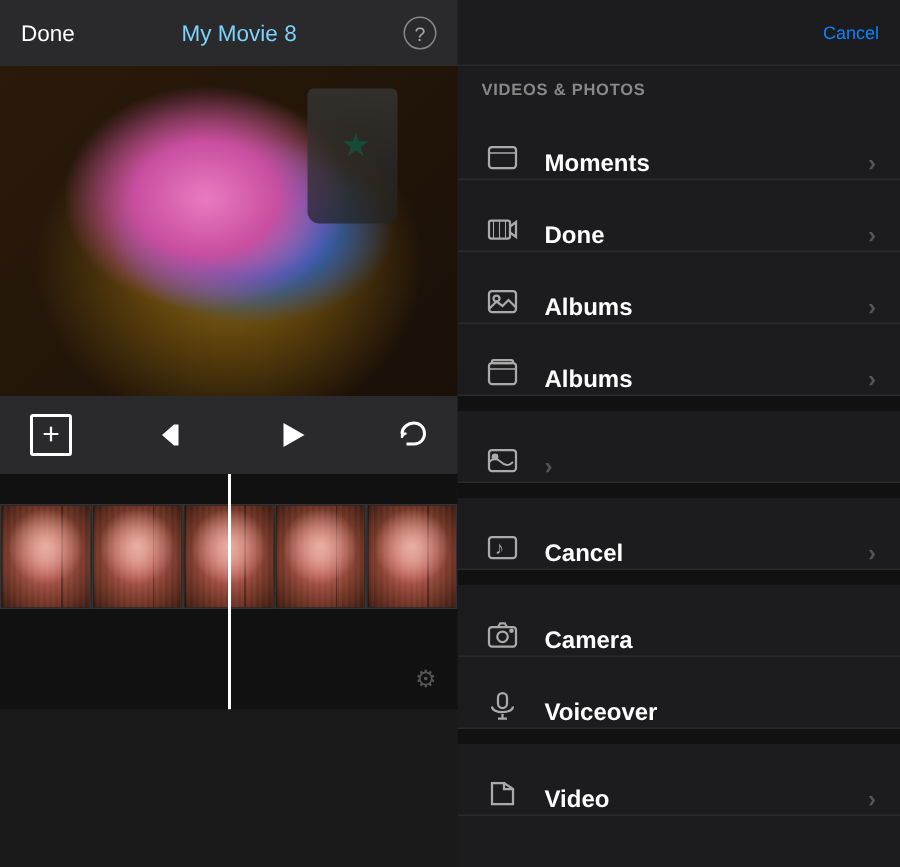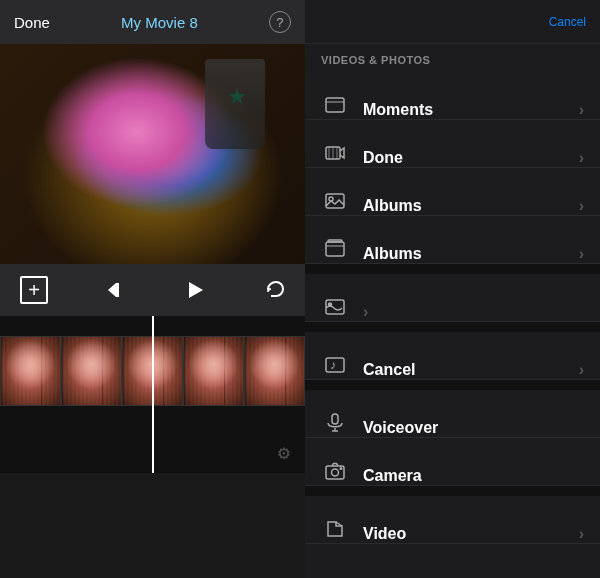--- a/index.html
+++ b/index.html
@@ -404,41 +404,41 @@
       </div>
       <span class="menu-label">Cancel</span>
       <span class="menu-chevron">›</span>
     </div>
 
     <div class="menu-divider"></div>
 
     <div class="menu-item">
       <div class="menu-icon">
         <svg viewBox="0 0 22 22" fill="none" stroke="#aaa" stroke-width="1.5">
+          <rect x="2" y="6" width="18" height="13" rx="2"></rect>
+          <circle cx="11" cy="12.5" r="3.5"></circle>
+          <path d="M8 6 L9.5 3.5 L12.5 3.5 L14 6"></path>
+          <circle cx="17" cy="8.5" r="0.8" fill="#aaa"></circle>
+        </svg>
+      </div>
+      <span class="menu-label">Camera</span>
+    </div>
+
+    <div class="menu-item">
+      <div class="menu-icon">
+        <svg viewBox="0 0 22 22" fill="none" stroke="#aaa" stroke-width="1.5">
           <rect x="8" y="2" width="6" height="10" rx="3"></rect>
           <path d="M4 11 C4 16 18 16 18 11"></path>
           <line x1="11" y1="16" x2="11" y2="19"></line>
           <line x1="8" y1="19" x2="14" y2="19"></line>
         </svg>
       </div>
       <span class="menu-label">Voiceover</span>
     </div>
 
-    <div class="menu-item">
-      <div class="menu-icon">
-        <svg viewBox="0 0 22 22" fill="none" stroke="#aaa" stroke-width="1.5">
-          <rect x="2" y="6" width="18" height="13" rx="2"></rect>
-          <circle cx="11" cy="12.5" r="3.5"></circle>
-          <path d="M8 6 L9.5 3.5 L12.5 3.5 L14 6"></path>
-          <circle cx="17" cy="8.5" r="0.8" fill="#aaa"></circle>
-        </svg>
-      </div>
-      <span class="menu-label">Camera</span>
-    </div>
-
     <div class="menu-divider"></div>
 
     <div class="menu-item">
       <div class="menu-icon">
         <svg viewBox="0 0 22 22" fill="none" stroke="#aaa" stroke-width="1.5">
           <path d="M4 4 L4 18 L18 18 L18 8 L12 8 L12 4 Z"></path>
           <path d="M12 4 L18 8"></path>
         </svg>
       </div>
       <span class="menu-label">Video</span>

